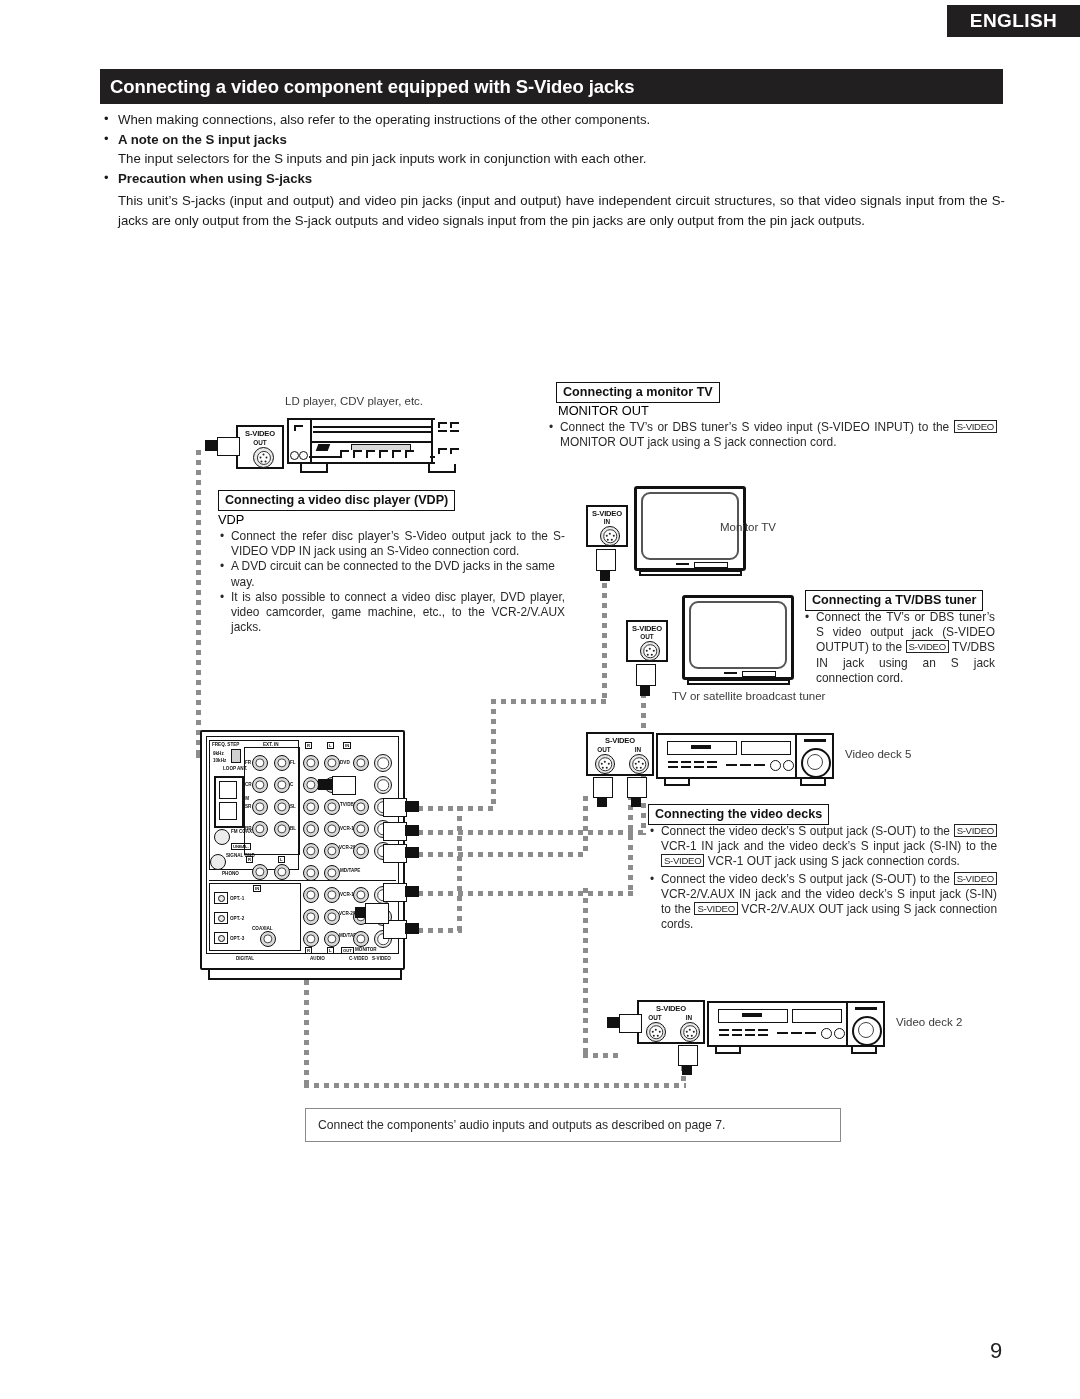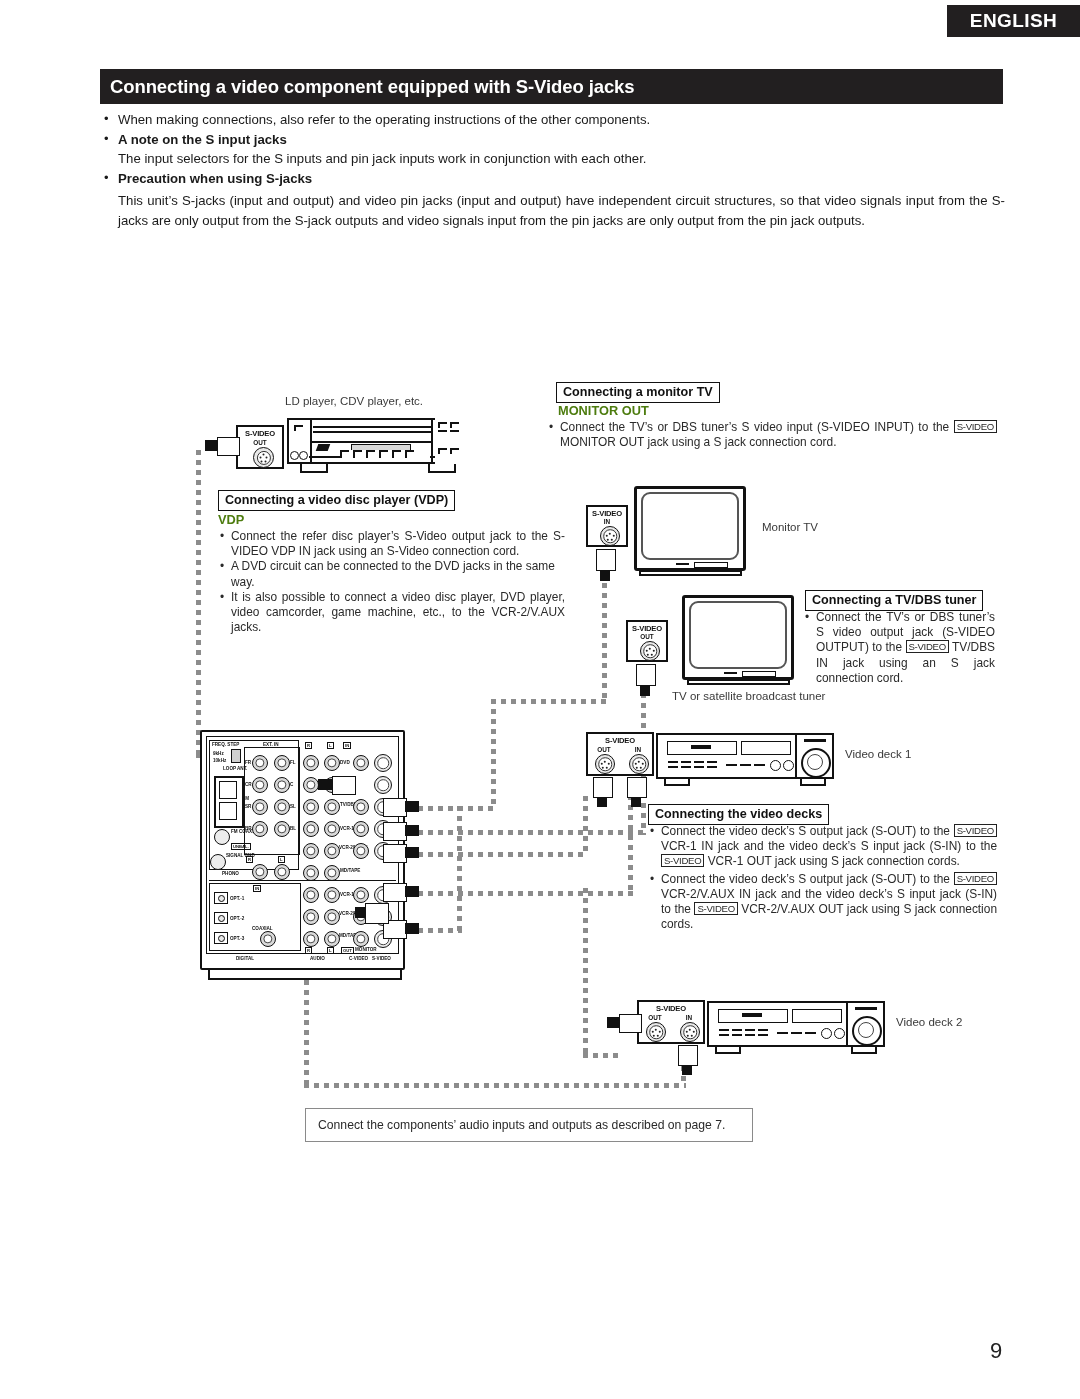--- a/index.html
+++ b/index.html
@@ -34,21 +34,21 @@
   .intro .plain{padding-left:18px;}
   .just{text-align:justify;text-justify:inter-word;}
 
   
   .lbl{position:absolute;font-size:11.5px;color:#3a3a3a;white-space:nowrap;}
   .calloutbox{
     position:absolute;border:1.6px solid #111;background:#fff;
     font-size:12.6px;font-weight:bold;color:#111;
     padding:2px 6px 3px 6px;white-space:nowrap;
   }
-  .sub-head{position:absolute;font-size:12.8px;font-weight:bold;color:#4d7c0f;white-space:nowrap;}
+  .sub-head{position:absolute;font-size:12.8px;font-weight:normal;color:#000000;white-space:nowrap;}
   .body-txt{position:absolute;font-size:11.9px;line-height:15.2px;color:#2a2a2a;}
   .body-txt .bullet{position:relative;padding-left:11px;}
   .body-txt .bullet:before{content:"•";position:absolute;left:0;top:0;}
   .tagbox{
     display:inline-block;border:1.1px solid #222;
     font-size:9.6px;line-height:11px;padding:0 2px;vertical-align:1px;
     letter-spacing:-.3px;white-space:nowrap;
   }
 
   
@@ -98,21 +98,21 @@
   .mini{position:absolute;font-size:4.6px;line-height:5.1px;color:#111;font-weight:bold;white-space:nowrap;}
   .minibox{position:absolute;border:1px solid #111;font-size:4.2px;line-height:5px;
     padding:0 1px;background:#fff;color:#111;font-weight:bold;white-space:nowrap;}
   .grp{position:absolute;border:1.2px solid #111;box-sizing:border-box;}
   .optblk{position:absolute;border:1.3px solid #111;background:#fff;box-sizing:border-box;
     display:flex;align-items:center;justify-content:center;}
   .optblk:before{content:"";width:5px;height:5px;border-radius:50%;border:1.2px solid #111;background:#e8e8e8;}
 
   
   .note-box{
-    position:absolute;left:305px;top:1108px;width:448px;height:34px;
+    position:absolute;left:305px;top:1108px;width:536px;height:34px;
     border:1.3px solid #8a8a8a;background:#fff;
     display:flex;align-items:center;padding-left:12px;box-sizing:border-box;
     font-size:12.2px;color:#2a2a2a;
   }
   .pageno{position:absolute;left:990px;top:1338px;font-size:22px;color:#222;}
 </style>
 </head>
 <body>
 
 <div class="page">
@@ -262,21 +262,21 @@
     <div class="grip" style="left:4px;top:21px;width:10px;height:11px;"></div>
   </div>
 
   <div class="tv-outer" style="left:634px;top:486px;width:112px;height:85px;"></div>
   <div class="tv-screen" style="left:641px;top:492px;width:98px;height:68px;"></div>
   <div class="tv-base" style="left:639px;top:570px;width:103px;height:6px;"></div>
   <div class="dev" style="left:676px;top:562px;width:50px;height:4px;border:none;">
     <div class="ln" style="left:0;top:1px;width:13px;height:2px;"></div>
     <div class="ln" style="left:18px;top:0;width:32px;height:4px;border:1px solid #111;background:#fff;"></div>
   </div>
-  <div class="lbl" style="left:762px;top:521px;">Monitor TV</div>
+  <div class="lbl" style="left:720px;top:521px;">Monitor TV</div>
 
   <div class="calloutbox" style="left:805px;top:590px;">Connecting a TV/DBS tuner</div>
   <div class="body-txt" style="left:805px;top:610px;width:190px;">
     <div class="bullet just">
       <span>Connect the TV’s or DBS tuner’s S video output jack (S-VIDEO OUTPUT) to the</span>
       <span class="tagbox">S-VIDEO</span>
       <span>TV/DBS IN jack using an S jack connection cord.</span>
     </div>
   </div>
 
@@ -356,21 +356,21 @@
     <div class="ln" style="left:36px;top:31px;width:10px;height:2px;"></div>
     <div class="ln" style="left:49px;top:31px;width:10px;height:2px;"></div>
     <div class="ln" style="left:68px;top:29px;width:11px;height:2px;"></div>
     <div class="ln" style="left:82px;top:29px;width:11px;height:2px;"></div>
     <div class="ln" style="left:96px;top:29px;width:11px;height:2px;"></div>
     <div style="position:absolute;left:112px;top:25px;width:9px;height:9px;border:1.6px solid #111;border-radius:50%;"></div>
     <div style="position:absolute;left:125px;top:25px;width:9px;height:9px;border:1.6px solid #111;border-radius:50%;"></div>
   </div>
   <div class="foot" style="left:664px;top:779px;width:22px;height:5px;"></div>
   <div class="foot" style="left:800px;top:779px;width:22px;height:5px;"></div>
-  <div class="lbl" style="left:845px;top:748px;">Video deck 1</div>
+  <div class="lbl" style="left:845px;top:748px;">Video deck 5</div>
 
   <div class="calloutbox" style="left:648px;top:804px;">Connecting the video decks</div>
   <div class="body-txt" style="left:650px;top:824px;width:347px;">
     <div class="bullet just">
       <span>Connect the video deck’s S output jack (S-OUT) to the</span>
       <span class="tagbox">S-VIDEO</span>
       <span>VCR-1 IN jack and the video deck’s S input jack (S-IN) to the</span>
       <span class="tagbox">S-VIDEO</span>
       <span>VCR-1 OUT jack using S jack connection cords.</span>
     </div>

